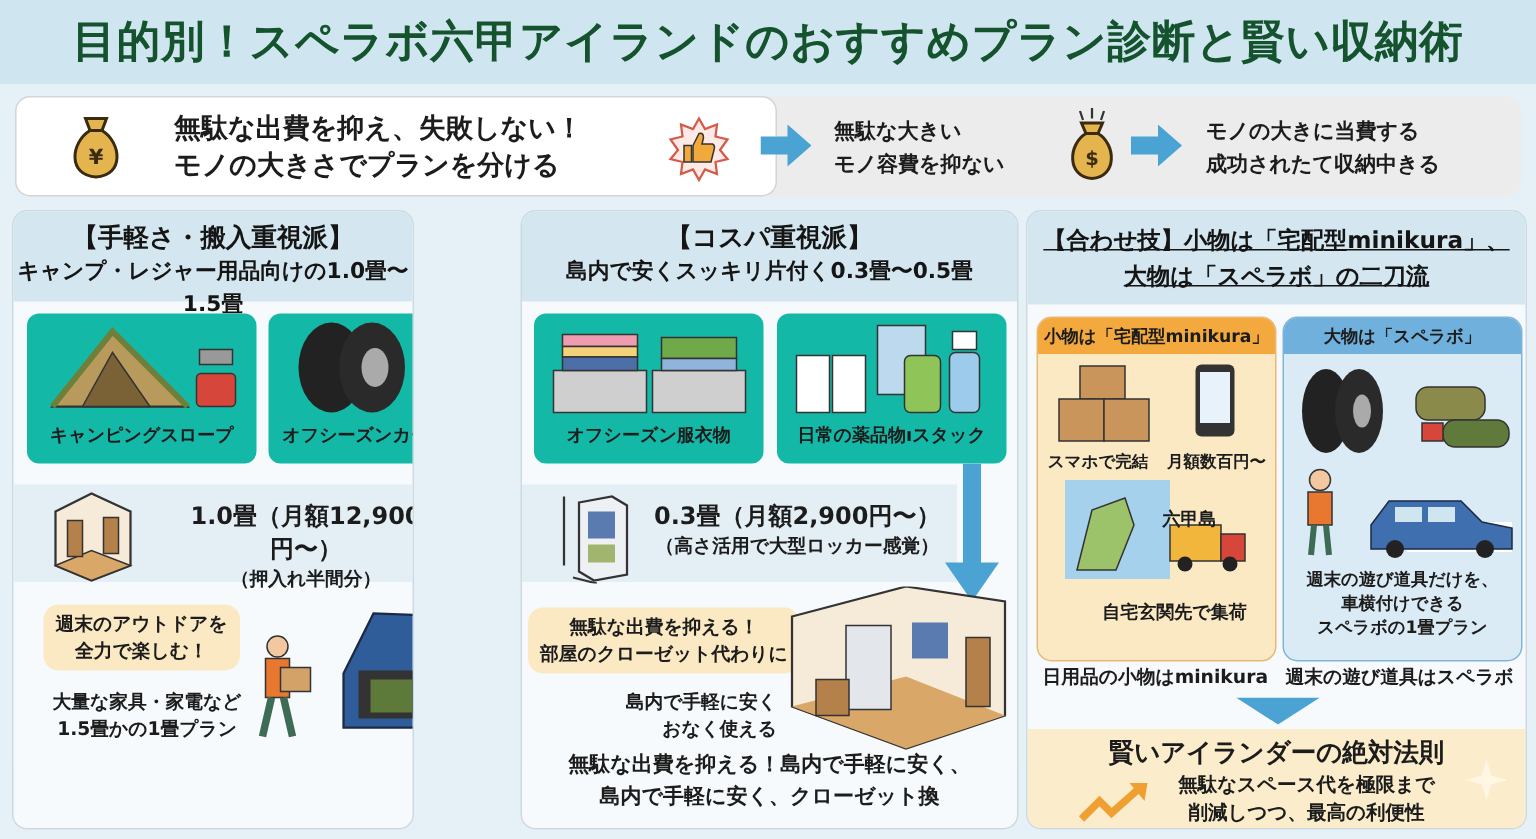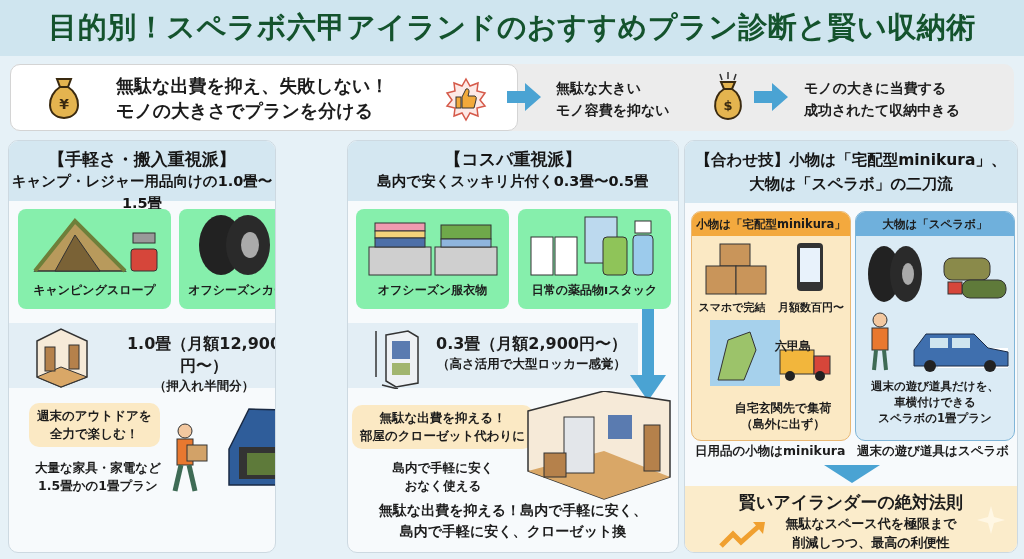--- a/index.html
+++ b/index.html
@@ -50,26 +50,26 @@
   }
   .col1 { left: 8px; width: 268px; }
   .col2 { left: 347px; width: 332px; }
   .col3 { left: 684px; width: 334px; }
   .col-head {
     background: #d4e7f1; height: 60px; text-align: center; padding-top: 7px;
     font-weight: bold; color: #151515;
   }
   .col-head .h1 { font-size: 17px; line-height: 22px; }
   .col-head .h2 { font-size: 14.5px; line-height: 22px; }
-  .col3 .col-head { height: 62px; }
+  .col3 .col-head { height: 62px; text-decoration: underline; }
   .col3 .col-head .h1, .col3 .col-head .h2 { font-size: 15.5px; line-height: 24px; }
 
   .item-card {
     position: absolute; top: 68px; width: 153px; height: 100px;
-    background: #86efac; border-radius: 8px; text-align: center;
+    background: #14b8a6; border-radius: 8px; text-align: center;
   }
   .item-card .art { height: 72px; display: flex; align-items: center; justify-content: center; }
   .item-card .art svg { height: 64px; }
   .item-card .lbl { font-size: 12px; font-weight: bold; line-height: 18px; }
 
   .plan-row {
     position: absolute; top: 182px; left: 0; width: 290px; height: 65px;
     background: #e3eef5;
   }
   .plan-row .room { position: absolute; left: 24px; top: 4px; width: 58px; height: 62px; }
@@ -299,21 +299,21 @@
   <div class="down-arrow" style="left:282px;">
     <svg viewBox="0 0 36 92">
         <rect x="12" y="0" width="12" height="70" fill="#4aa3d3"></rect>
         <polygon points="0,66 36,66 18,92" fill="#4aa3d3"></polygon>
       </svg>
   </div>
   <div class="bubble" style="left:4px; top:264px;">
     <div>無駄な出費を抑える！</div>
     <div>部屋のクローゼット代わりに</div>
   </div>
-  <div class="note" style="left:20px; top:318px; width:150px;">
+  <div class="note" style="left:20px; top:318px; width:150px;text-align:right;">
     <div>島内で手軽に安く</div>
     <div>おなく使える</div>
   </div>
   <div class="scene" style="left:176px; top:250px; width:150px; height:110px;">
     <svg viewBox="0 0 150 110">
         <polygon points="4,20 80,0 146,10 146,86 80,108 4,80" fill="#f6ead8" stroke="#333" stroke-width="1.5"></polygon>
         <polygon points="4,80 80,60 146,86 80,108" fill="#d9a767"></polygon>
         <rect x="40" y="26" width="30" height="56" fill="#e3e6ea" stroke="#333"></rect>
         <rect x="20" y="62" width="22" height="24" fill="#b5814b" stroke="#333"></rect>
         <rect x="120" y="34" width="16" height="46" fill="#b5814b" stroke="#333"></rect>
@@ -355,21 +355,20 @@
           <path d="M8 60 L18 20 L40 12 L46 30 L34 60 Z" fill="#9cc36a" stroke="#333"></path>
           <rect x="70" y="30" width="34" height="24" fill="#f2b63c" stroke="#333"></rect>
           <rect x="104" y="36" width="16" height="18" fill="#d6463a" stroke="#333"></rect>
           <circle cx="80" cy="56" r="5" fill="#222"></circle>
           <circle cx="110" cy="56" r="5" fill="#222"></circle>
         </svg>
     </div>
     <div class="lbl2" style="left:60px; top:126px; width:50px; font-size:12px;margin-left:16px;">六甲島</div>
     <div class="lbl2" style="left:0; top:188px; width:182px; font-size:12px;">
       <div>自宅玄関先で集荷</div>
-      <div>（島外に出ず）</div>
     </div>
   </div>
 
   <div class="sub sub-b">
     <div class="sub-head">大物は「スペラボ」</div>
     <div class="scene" style="left:6px; top:30px; width:150px; height:64px;">
       <svg viewBox="0 0 150 64">
           <ellipse cx="22" cy="32" rx="16" ry="28" fill="#222"></ellipse>
           <ellipse cx="44" cy="32" rx="16" ry="28" fill="#2a2a2a"></ellipse>
           <ellipse cx="46" cy="32" rx="6" ry="11" fill="#aaa"></ellipse>

